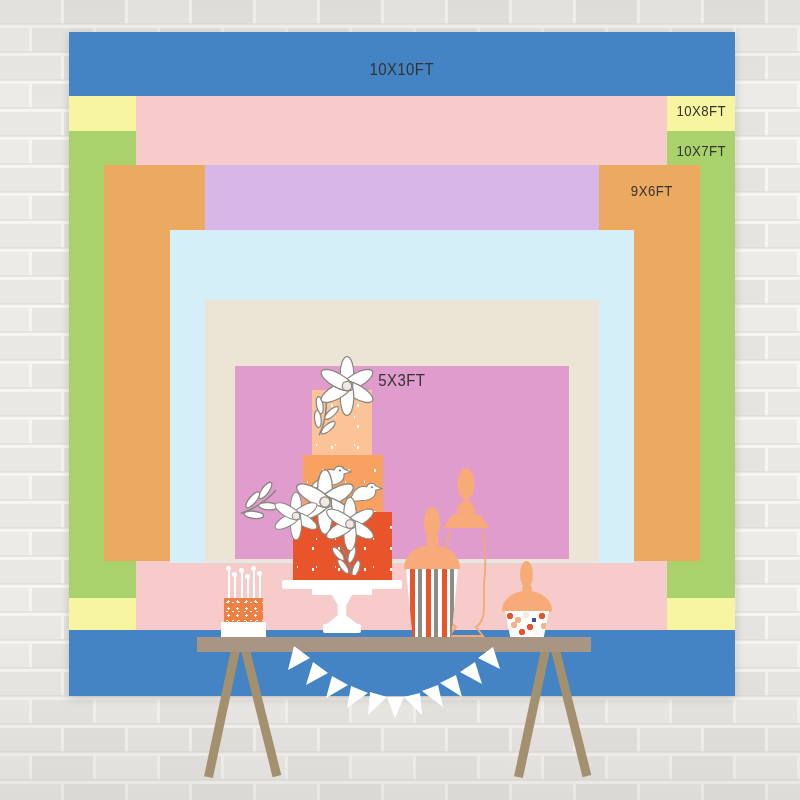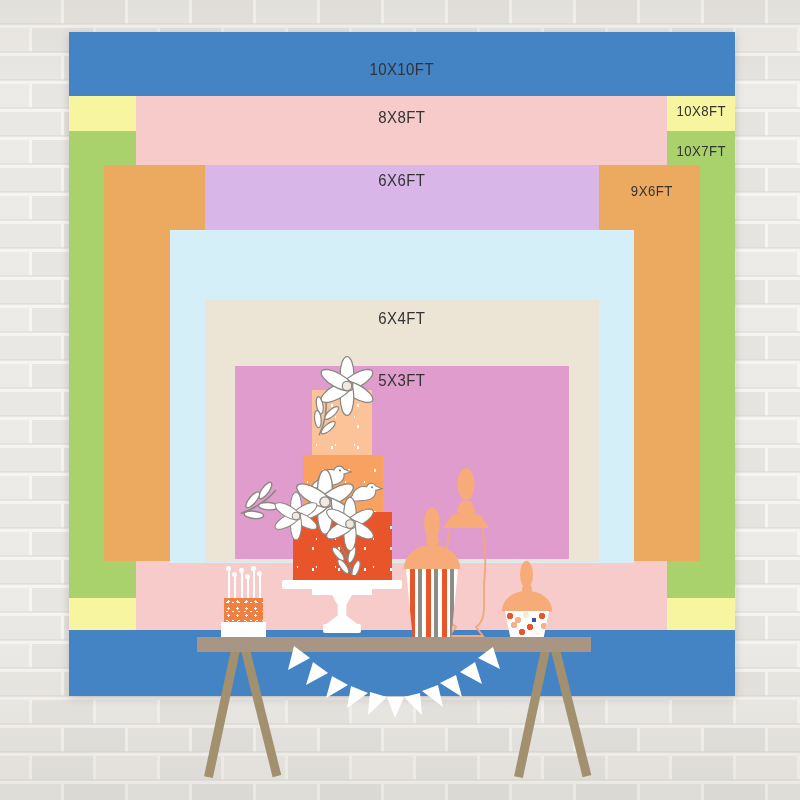--- a/index.html
+++ b/index.html
@@ -128,23 +128,20 @@
     <div class="rect r-10x8" style="background-color: rgb(248, 245, 160);"></div>
     <div class="rect r-10x7" style="background-color: rgb(169, 210, 109);"></div>
     <div class="rect r-8x8" style="background-color: rgb(246, 203, 202);"></div>
     <div class="rect r-9x6" style="background-color: rgb(236, 170, 97);"></div>
     <div class="rect r-6x6" style="background-color: rgb(216, 183, 232);"></div>
     <div class="rect r-7x5" style="background-color: rgb(212, 239, 247);"></div>
     <div class="rect r-6x4" style="background-color: rgb(236, 229, 214);"></div>
     <div class="rect r-5x3" style="background-color: rgb(224, 156, 205);"></div>
 
     <div class="lbl lbl-center lbl-10x10"><span>10X10FT</span></div>
-    <div class="lbl lbl-center lbl-8x8"><span>8X8FT</span></div>
-    <div class="lbl lbl-center lbl-6x6"><span>6X6FT</span></div>
-    <div class="lbl lbl-center lbl-6x4"><span>6X4FT</span></div>
     <div class="lbl lbl-center lbl-5x3"><span>5X3FT</span></div>
     <div class="lbl lbl-side lbl-10x8"><span>10X8FT</span></div>
     <div class="lbl lbl-side lbl-10x7"><span>10X7FT</span></div>
     <div class="lbl lbl-side lbl-9x6"><span>9X6FT</span></div>
   </div>
 
   <svg class="abs" style="left:435px;top:460px;" width="70" height="180" viewBox="0 0 70 180">
     <ellipse cx="31" cy="24" rx="8.5" ry="16" fill="#f6ab79"></ellipse>
     <ellipse cx="31" cy="45" rx="7" ry="4.5" fill="#f6ab79"></ellipse>
     <rect x="22" y="47" width="18" height="6" rx="2" fill="#f6ab79"></rect>

